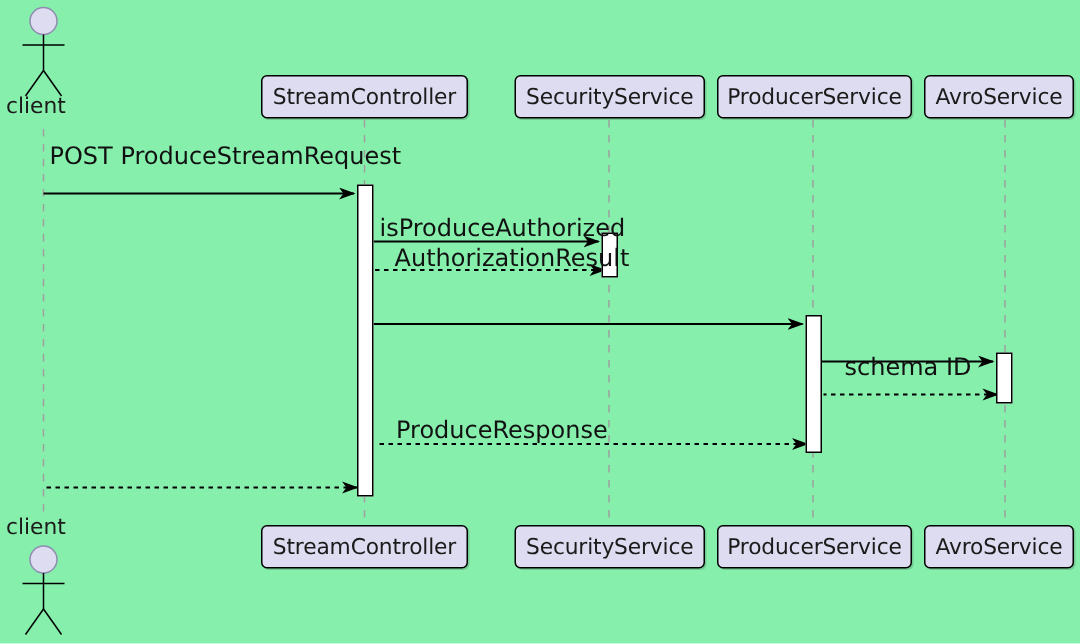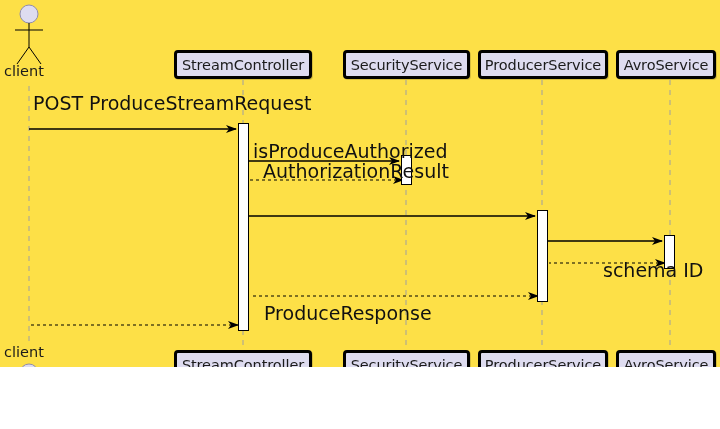--- a/index.html
+++ b/index.html
@@ -6,36 +6,36 @@
     margin: 0;
     padding: 0;
     background: #ffffff;
   }
   body {
     font-family: "DejaVu Sans", sans-serif;
   }
   #diagram {
     position: relative;
     width: 720px;
-    height: 367px;
-    background: #fde047;
+    height: 429px;
+    background: #86efac;
     overflow: hidden;
   }
   svg.layer {
     position: absolute;
     left: 0;
     top: 0;
     width: 720px;
     height: 429px;
   }
   .participant-box {
     position: absolute;
     box-sizing: border-box;
     background: #DEDCF0;
-    border: 3px solid #000000;
+    border: 1px solid #000000;
     border-radius: 4px;
     display: flex;
     align-items: center;
     justify-content: center;
     box-shadow: 1px 1px 0 rgba(0,0,0,0.15);
   }
   .participant-label {
     font-size: 14.5px;
     color: #1b1b1b;
     font-family: "DejaVu Sans", sans-serif;
@@ -44,21 +44,21 @@
   }
   .actor-name {
     position: absolute;
     font-size: 14.5px;
     color: #1b1b1b;
     font-family: "DejaVu Sans", sans-serif;
     white-space: nowrap;
   }
   .msg-label {
     position: absolute;
-    font-size: 19px;
+    font-size: 16px;
     color: #111111;
     font-family: "DejaVu Sans", sans-serif;
     white-space: nowrap;
     line-height: 15px;
   }
   .activation {
     position: absolute;
     box-sizing: border-box;
     background: #ffffff;
     border: 1px solid #000000;
@@ -155,18 +155,18 @@
   </div>
 
   <div class="msg-label" style="left:33px; top:96px;">POST ProduceStreamRequest</div>
 
   <div class="msg-label" style="left:253px; top:144px;">isProduceAuthorized</div>
 
   <div class="msg-label" style="left:263px; top:164px;">AuthorizationResult</div>
 
 
 
-  <div class="msg-label" style="left:563px; top:263px;margin-left:40px;">schema ID</div>
+  <div class="msg-label" style="left:563px; top:237px;">schema ID</div>
 
-  <div class="msg-label" style="left:264px; top:279px;margin-top:27px;">ProduceResponse</div>
+  <div class="msg-label" style="left:264px; top:279px;">ProduceResponse</div>
 
 
 </div>
 
 </body></html>

